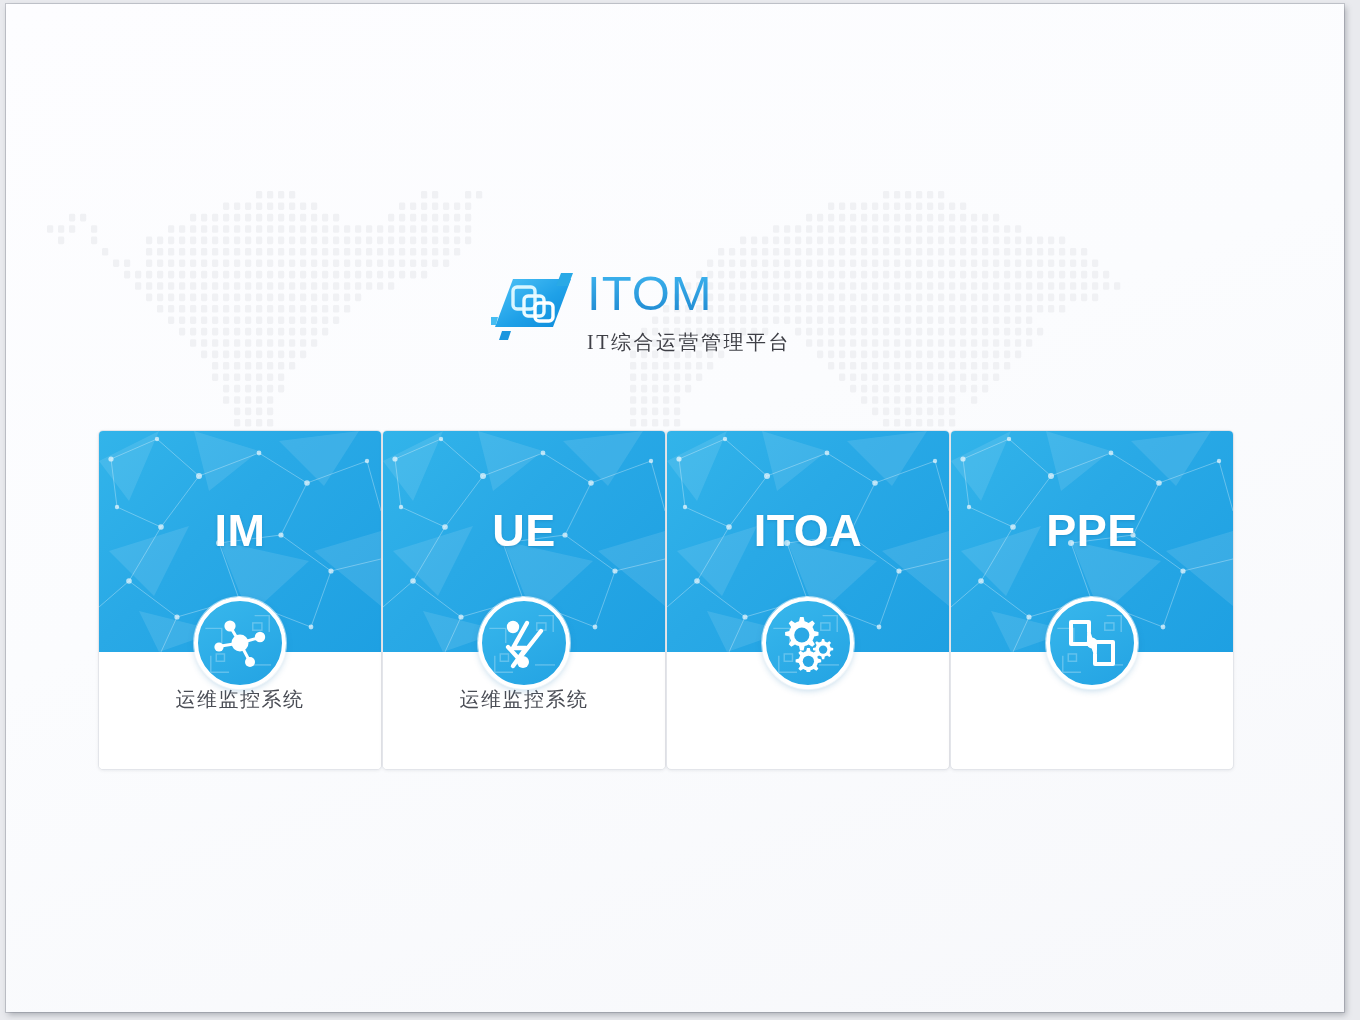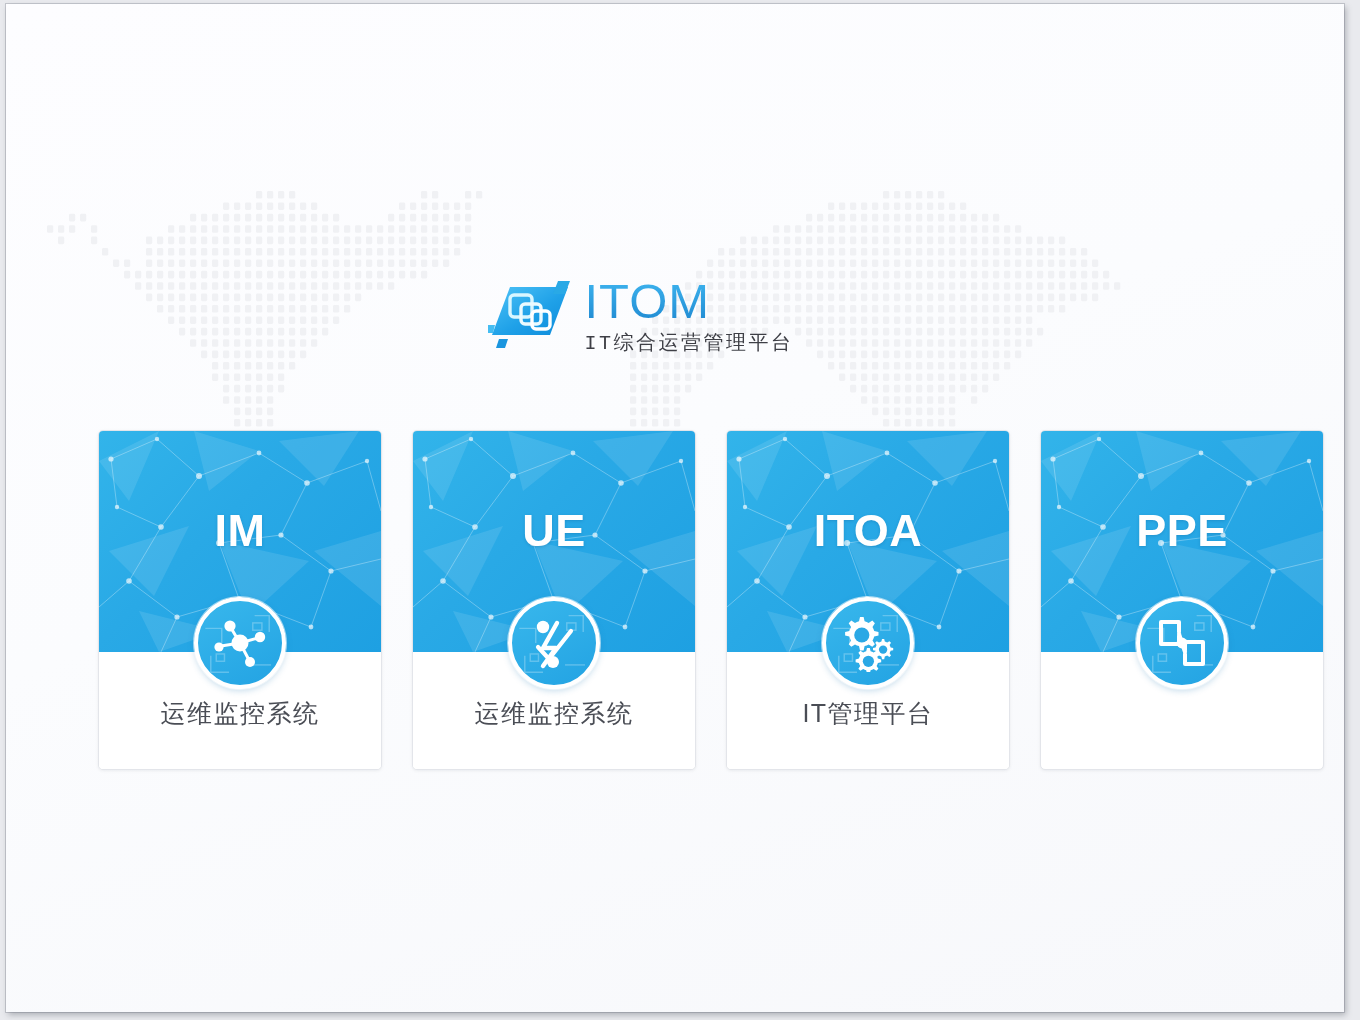--- a/index.html
+++ b/index.html
@@ -78,33 +78,33 @@
     background: linear-gradient(180deg, #3fb6f0 0%, #1d86cf 100%);
     -webkit-background-clip: text;
     background-clip: text;
     -webkit-text-fill-color: transparent;
     font-family: "Liberation Sans", "DejaVu Sans", sans-serif;
   }
   .logo-sub {
     font-size: 20px;
     letter-spacing: 2.5px;
     color: #3e3f46;
-    margin-top: 2px;
-    font-family: Liberation Mono, monospace;
+    margin-top: 10px;
+    font-family: Liberation Serif, serif;
   }
 
   
   .cards-row {
     position: absolute;
     left: 52px;
     top: 426px;
     width: 1226px;
     height: 342px;
     display: flex;
-    justify-content: space-between;
+    justify-content: flex-start;
     padding-left: 40px;
   }
   .card {
     position: relative;
     width: 282px;
     height: 338px;
     background: #ffffff;
     border: 1px solid #e3e5ea;
     border-radius: 5px;
     box-shadow: 0 1px 3px rgba(90,95,110,0.10);
@@ -171,22 +171,22 @@
   }
   .card-bottom {
     position: relative;
     height: 117px;
     background: #ffffff;
     display: flex;
     align-items: flex-start;
     justify-content: center;
   }
   .card-label {
-    margin-top: 45px;
-    font-size: 25px;
+    margin-top: 34px;
+    font-size: 20px;
     color: #4a4d55;
     letter-spacing: 1.5px;
     font-family: "Liberation Sans", "DejaVu Sans", sans-serif;
     white-space: nowrap;
   }
 </style>
 </head>
 <body>
 
 <div class="page-frame">
@@ -1408,23 +1408,20 @@
 
               <path d="M43 25 l2.2 0 l0.6 2.6 a9 9 0 0 1 2.4 1 l2.2-1.4 l1.6 1.6 l-1.4 2.2 a9 9 0 0 1 1 2.4 l2.6 0.6 l0 2.2 l-2.6 0.6 a9 9 0 0 1-1 2.4 l1.4 2.2 l-1.6 1.6 l-2.2-1.4 a9 9 0 0 1-2.4 1 l-0.6 2.6 l-2.2 0 l-0.6-2.6 a9 9 0 0 1-2.4-1 l-2.2 1.4 l-1.6-1.6 l1.4-2.2 a9 9 0 0 1-1-2.4 l-2.6-0.6 l0-2.2 l2.6-0.6 a9 9 0 0 1 1-2.4 l-1.4-2.2 l1.6-1.6 l2.2 1.4 a9 9 0 0 1 2.4-1 Z"></path>
               <circle cx="44.1" cy="35.6" r="4.2" fill="#2aa8e5"></circle>
 
               <path d="M28 34 l2.8 0 l0.8 3.3 a11.5 11.5 0 0 1 3 1.3 l2.8-1.8 l2 2 l-1.8 2.8 a11.5 11.5 0 0 1 1.3 3 l3.3 0.8 l0 2.8 l-3.3 0.8 a11.5 11.5 0 0 1-1.3 3 l1.8 2.8 l-2 2 l-2.8-1.8 a11.5 11.5 0 0 1-3 1.3 l-0.8 3.3 l-2.8 0 l-0.8-3.3 a11.5 11.5 0 0 1-3-1.3 l-2.8 1.8 l-2-2 l1.8-2.8 a11.5 11.5 0 0 1-1.3-3 l-3.3-0.8 l0-2.8 l3.3-0.8 a11.5 11.5 0 0 1 1.3-3 l-1.8-2.8 l2-2 l2.8 1.8 a11.5 11.5 0 0 1 3-1.3 Z"></path>
               <circle cx="29.4" cy="47.3" r="5.6" fill="#2aa8e5"></circle>
             </g>
           </svg>
         </div>
 
-        <div class="card-bottom">
-          <div class="card-label">IT管理平台</div>
-        </div>
       </div>
 
       <div class="card">
         <div class="card-top">
           <svg class="card-poly" viewBox="0 0 282 221" preserveAspectRatio="none">
             <g fill="#ffffff" opacity="0.10">
               <polygon points="0,30 60,0 30,70"></polygon>
               <polygon points="95,0 160,20 110,60"></polygon>
               <polygon points="180,10 260,0 225,55"></polygon>
               <polygon points="10,120 90,95 55,165"></polygon>

